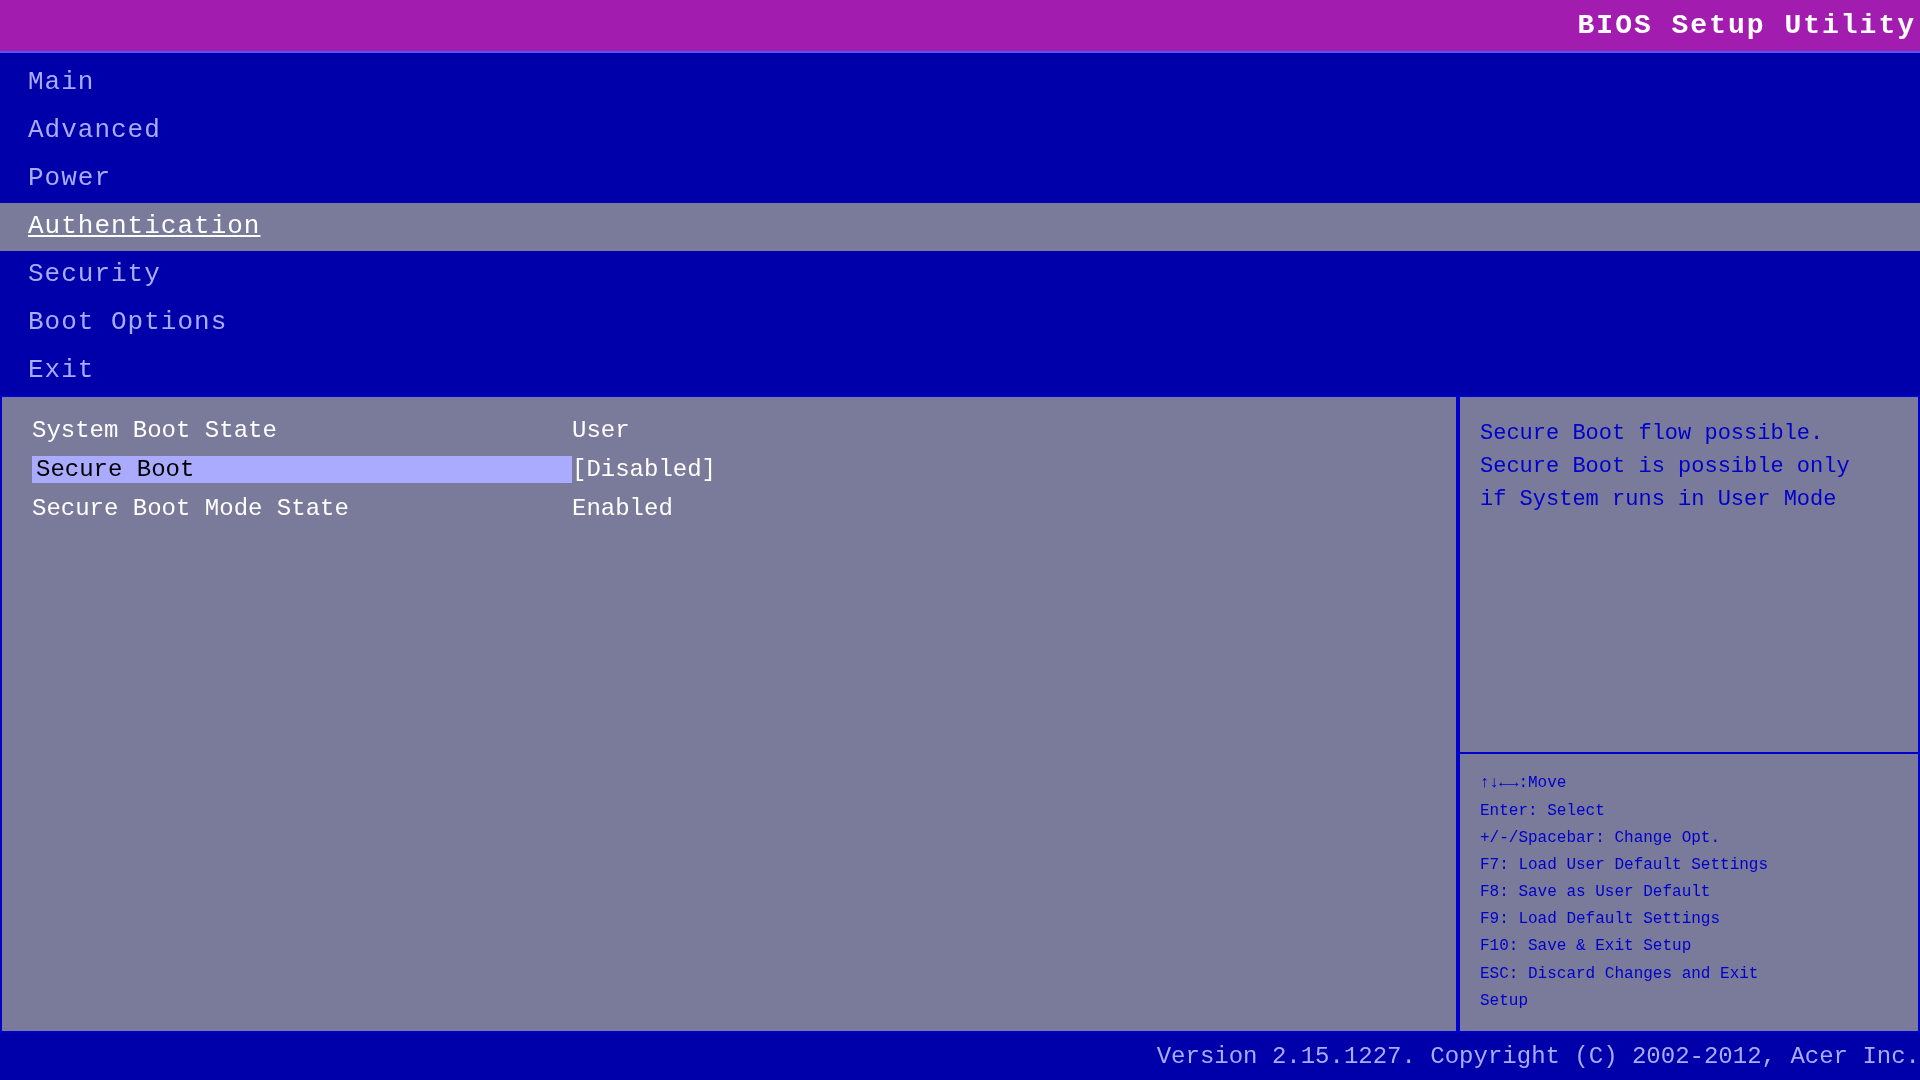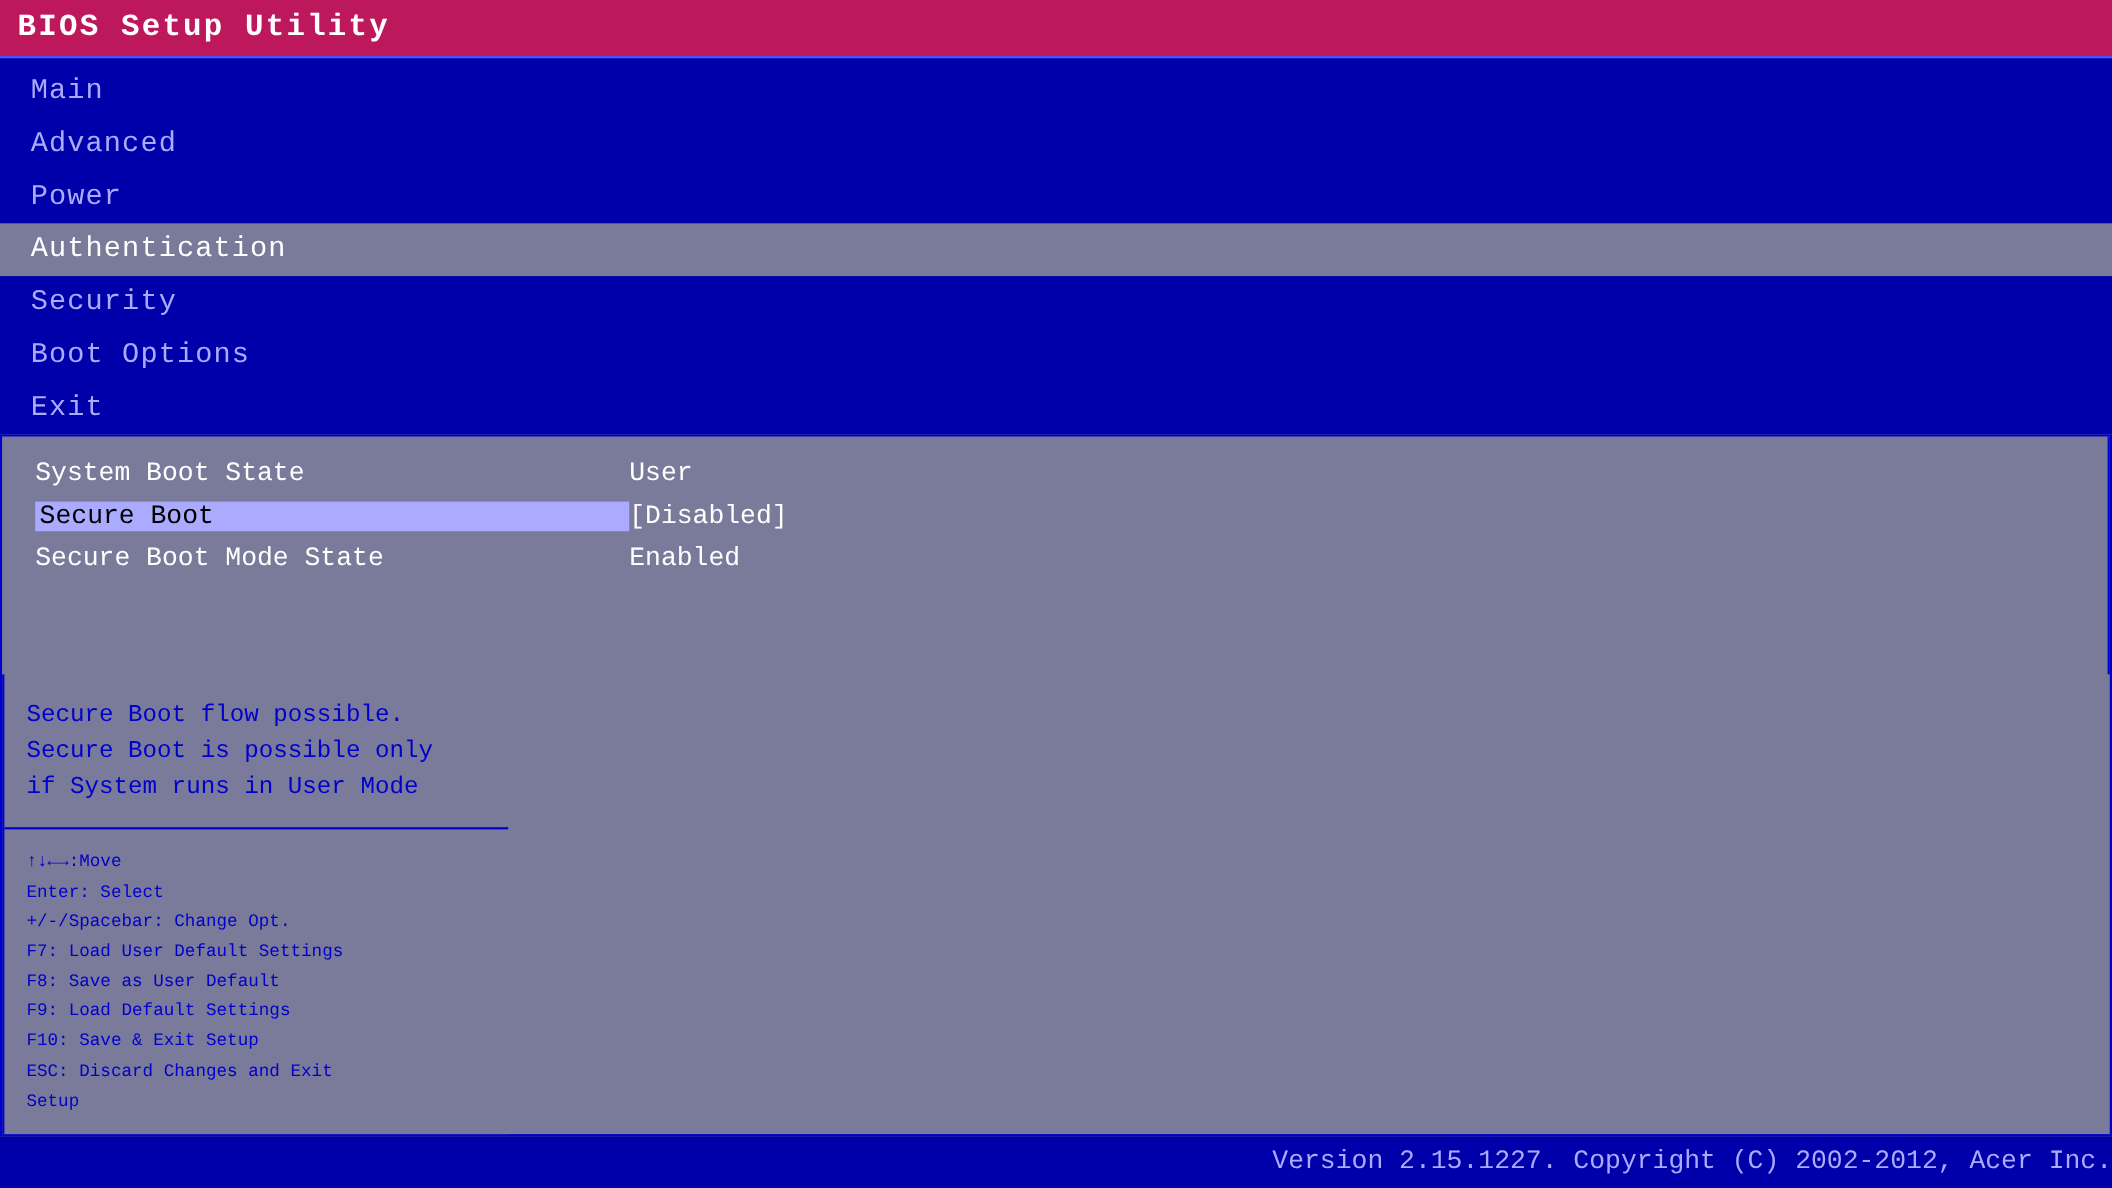--- a/index.html
+++ b/index.html
@@ -19,24 +19,24 @@
     #app {
       width: 1920px;
       height: 1080px;
       display: flex;
       flex-direction: column;
       background-color: #7a7a9a;
     }
 
     
     #title-bar {
-      background-color: #be185d;
-      color: #ffffff;
-      text-align: left;
-      padding: 10px 16px;
+      background-color: #a21caf;
+      color: #ffffff;
+      text-align: right;
+      padding: 10px 4px;
       font-size: 28px;
       font-weight: bold;
       letter-spacing: 2px;
     }
 
     
     #menu-bar {
       background-color: #0000aa;
       display: flex;
       flex-direction: column;
@@ -48,27 +48,28 @@
       color: #aaaaff;
       font-size: 26px;
       padding: 8px 28px 10px 28px;
       cursor: pointer;
       letter-spacing: 1px;
     }
 
     .menu-item.active {
       background-color: #7a7a9a;
       color: #ffffff;
+      text-decoration: underline;
     }
 
     
     #main-content {
       flex: 1;
       display: flex;
-      flex-direction: column;
+      flex-direction: row;
       border: 2px solid #0000cc;
       margin: 0;
     }
 
     
     #left-panel {
       flex: 1;
       background-color: #7a7a9a;
       padding: 20px 30px;
       border-right: 2px solid #0000cc;

